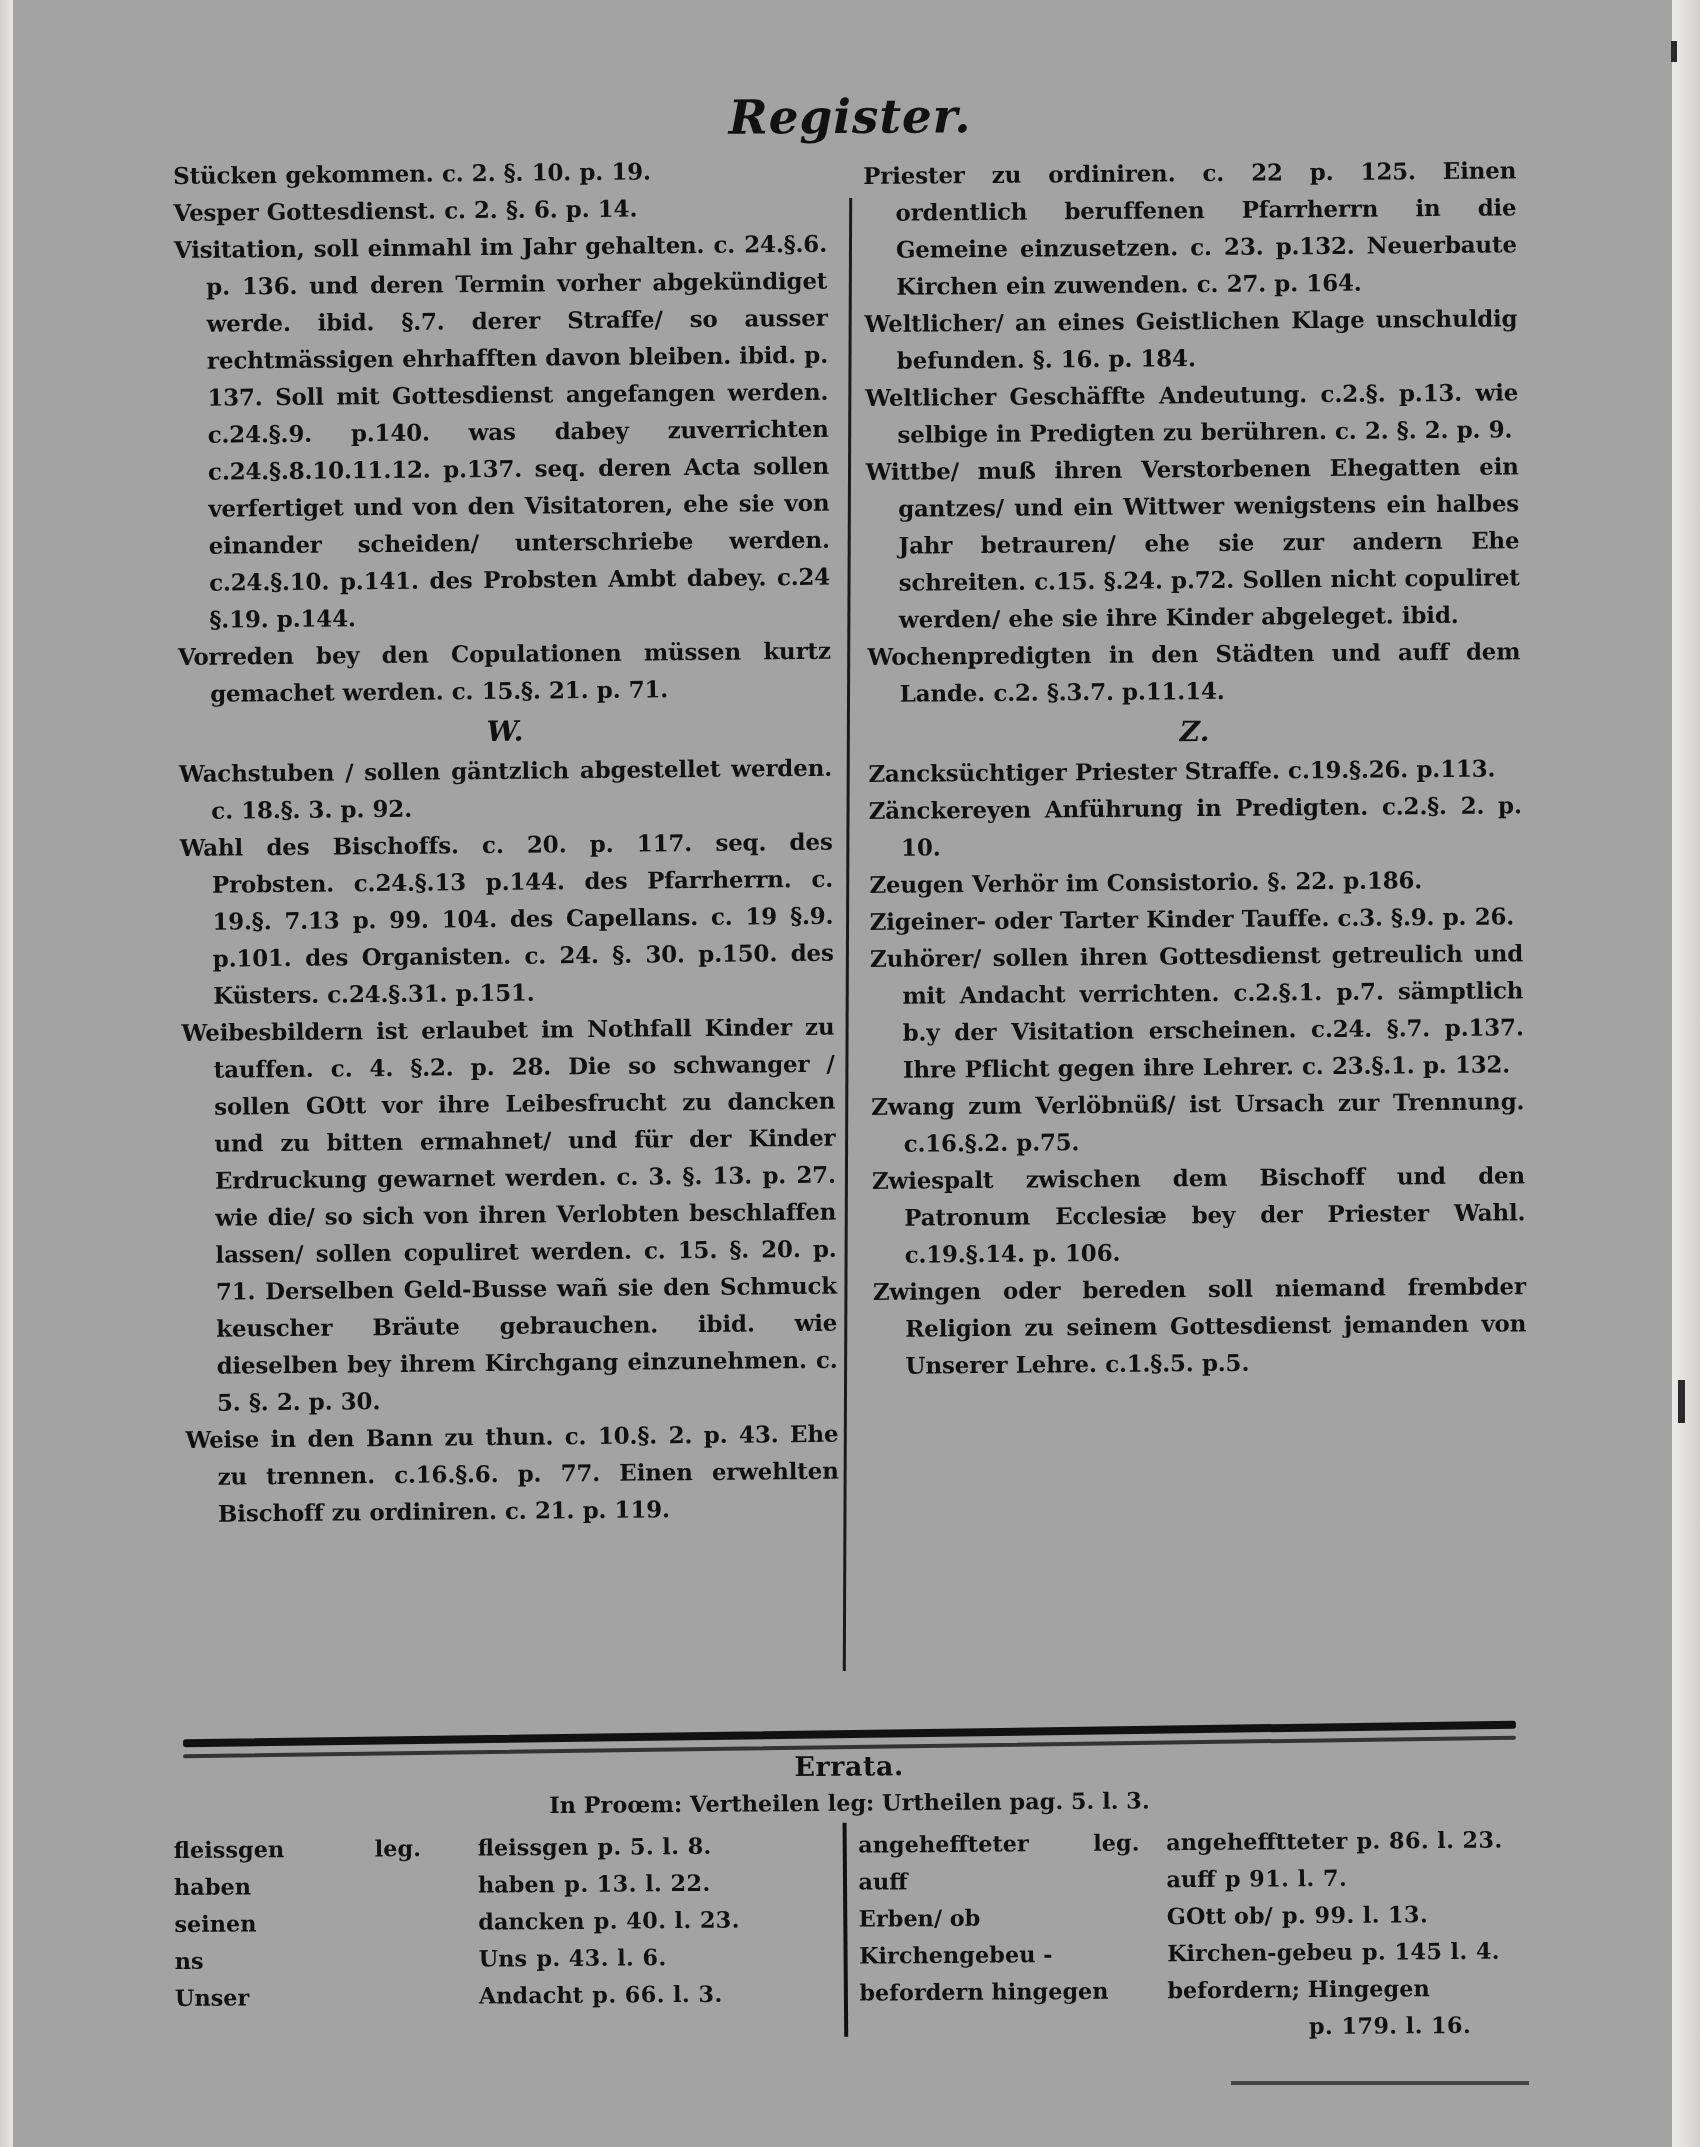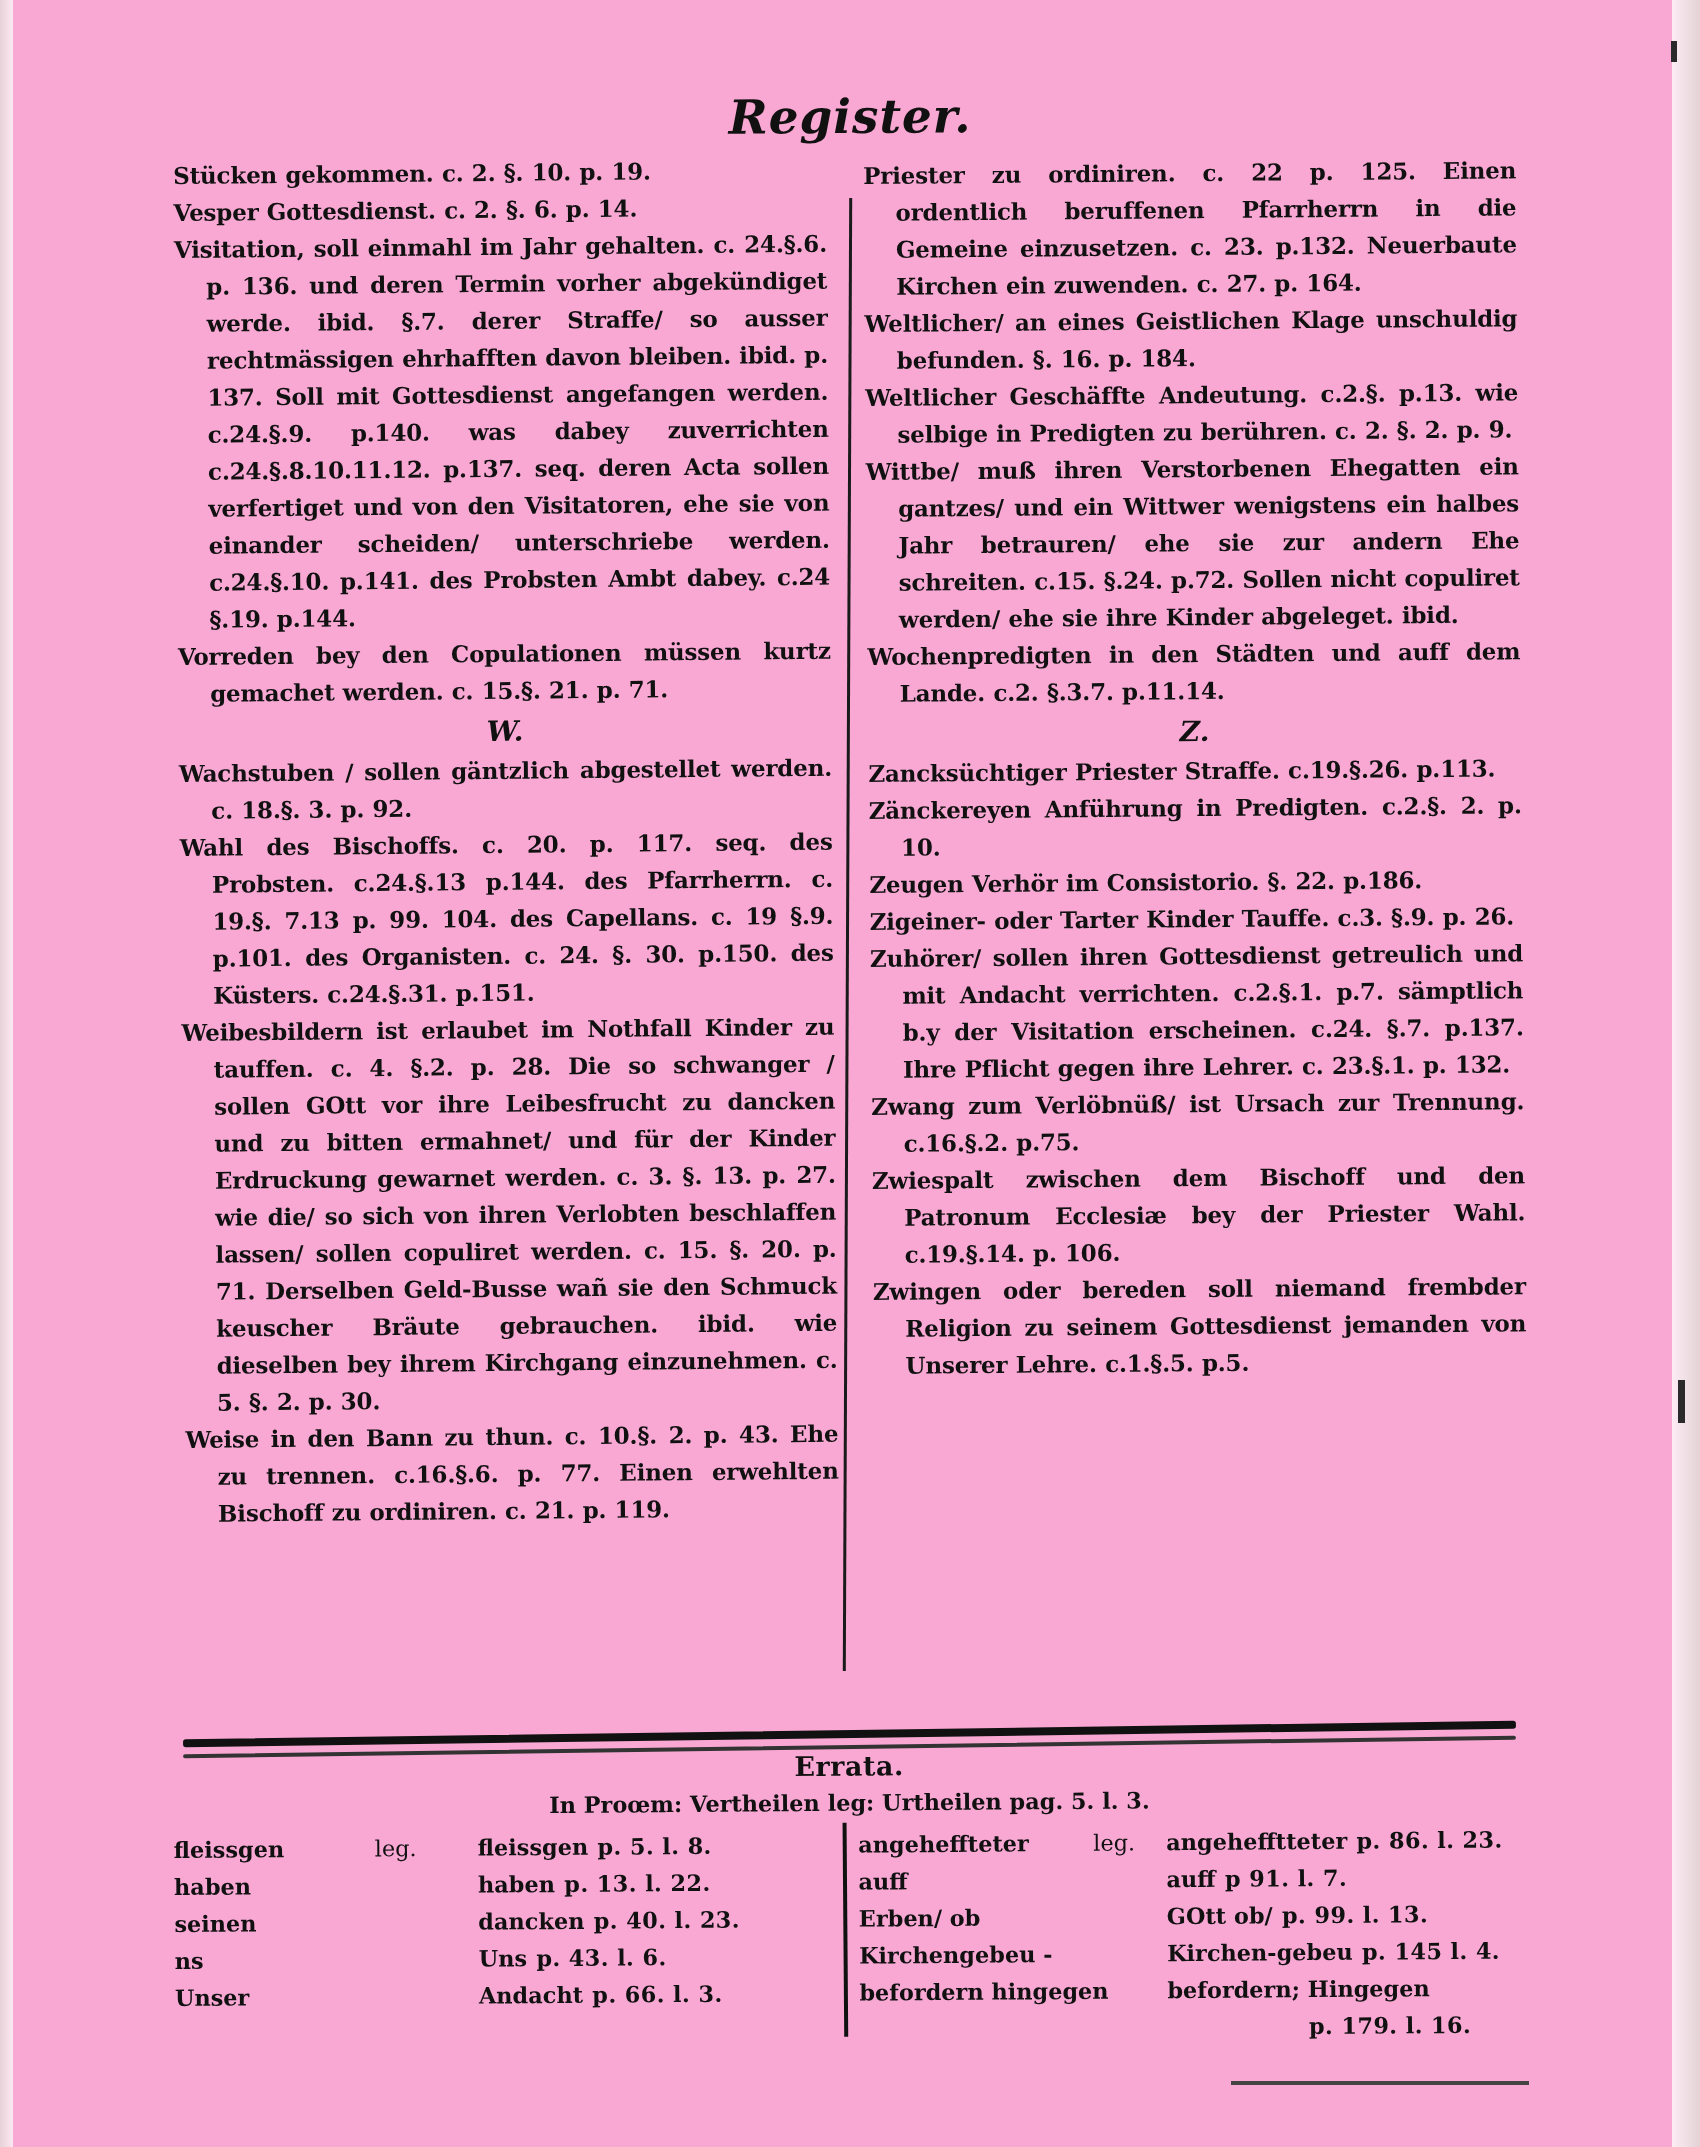--- a/index.html
+++ b/index.html
@@ -5,21 +5,21 @@
 <style>
   html, body {
     margin: 0;
     padding: 0;
     background: #ffffff;
   }
   #page {
     position: relative;
     width: 1700px;
     height: 2148px;
-    background: #f9a8d4;
+    background: #a3a3a3;
     overflow: hidden;
     font-family: "DejaVu Serif", serif;
     color: #111;
   }
 
   
   .scan-edge-left {
     position: absolute;
     left: 0; top: 0;
     width: 13px; height: 2148px;
@@ -167,21 +167,21 @@
   }
   .erow {
     display: flex;
     align-items: baseline;
     font-size: 22.4px;
     font-weight: 700;
     line-height: 37px;
     white-space: nowrap;
   }
   .erow .wrong { width: 201px; display: inline-block; }
-  .erow .leg   { width: 103px; display: inline-block; font-weight: 400; font-family: "DejaVu Serif", serif; }
+  .erow .leg   { width: 103px; display: inline-block; font-weight: 700; font-family: "DejaVu Serif", serif; }
   .erow .right { display: inline-block; }
   .erow .pref  { margin-left: 9.3px; font-weight: 700; letter-spacing: 0.4px; }
   .erow.trail  { justify-content: flex-end; padding-right: 56px; }
 
   .errata-col.right-col .erow .wrong { width: 235px; }
   .errata-col.right-col .erow .leg   { width: 73px; }
 
   .bottom-rule {
     position: absolute;
     left: 1231px;

